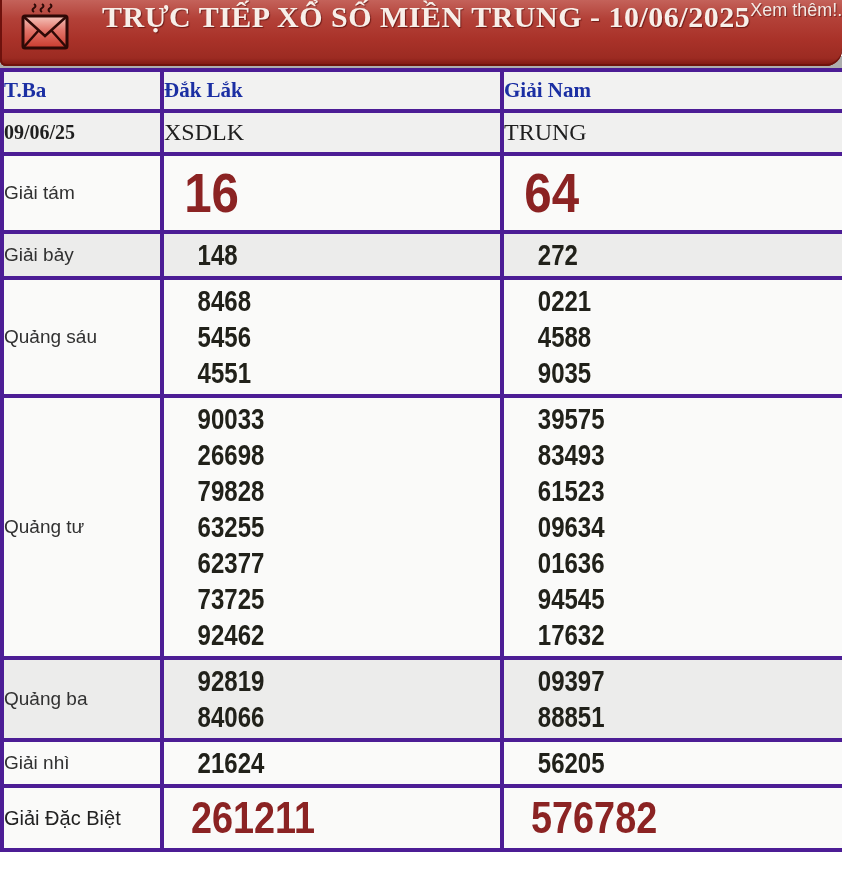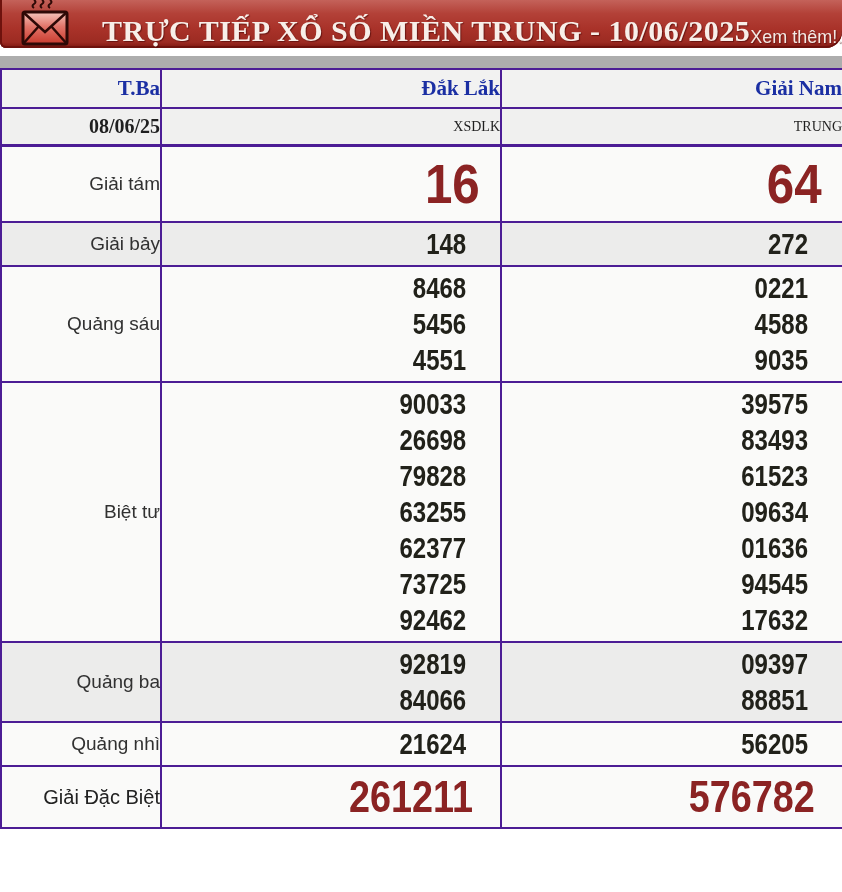--- a/index.html
+++ b/index.html
@@ -5,25 +5,25 @@
   html,body{margin:0;padding:0;}
   body{
     width:842px;height:892px;overflow:hidden;background:#ffffff;
     font-family:"Liberation Sans",sans-serif;
     position:relative;
   }
   
   .top-area{position:relative;height:68px;}
   .gray-strip{position:absolute;left:0;right:0;top:56px;height:12px;background:#adadad;}
   .red-bar{
-    position:relative;z-index:2;height:48px;
+    position:relative;z-index:2;height:66px;
     background:linear-gradient(#c4625a 0%,#b34138 28%,#a93229 60%,#9c2b22 88%,#7c150f 100%);
     border-radius:0 0 16px 6px;
     box-shadow:inset 2px 0 0 #6e120d, inset 0 -2px 0 #6e120d;
-    display:flex;align-items:flex-end;padding:0 18px;box-sizing:border-box;
+    display:flex;align-items:flex-start;padding:0 18px;box-sizing:border-box;
   }
   .mail-icon{width:54px;height:50px;flex:0 0 auto;margin-top:2px;}
   .page-title{
     font-family:"Liberation Serif",serif;font-weight:bold;font-size:30px;
     color:#f8efe9;margin-left:30px;letter-spacing:.5px;white-space:nowrap;
     text-shadow:1px 1px 1px rgba(60,0,0,.55);
   }
   .spacer{flex:1;}
   .more-link{
     color:#f3e9e4;font-size:18px;white-space:nowrap;cursor:pointer;
@@ -31,30 +31,30 @@
   }
   
   table.results{
     width:842px;border-collapse:collapse;table-layout:fixed;
     font-family:"Liberation Sans",sans-serif;
   }
   table.results col.c-label{width:160px;}
   table.results col.c-dlk{width:340px;}
   table.results col.c-qnm{width:342px;}
   table.results th,table.results td{
-    border:2px solid #4c1d95;text-align:right;vertical-align:middle;padding:3px 0;
+    border:4px solid #4c1d95;text-align:left;vertical-align:middle;padding:3px 0;
   }
   tr.head-row th{
     background:#f2f2f1;color:#1b2fa3;
     font-family:"Liberation Serif",serif;font-weight:bold;font-size:21px;
     padding:6px 0;
   }
   tr.date-row td{
     background:#f0f0ef;font-family:"Liberation Serif",serif;color:#1f1f1f;
-    font-size:14px;padding:6px 0;
+    font-size:24px;padding:6px 0;
   }
   tr.date-row td.draw-date{font-weight:bold;font-size:20px;}
   tbody tr:first-child td{border-top-width:3px;}
   tr.alt-white td{background:#fafaf9;}
   tr.alt-gray td{background:#ececeb;}
   td.label-cell{font-size:19px;color:#313131;}
   .num{
     display:block;font-weight:bold;color:#21211a;
     font-size:30px;line-height:36px;
     transform:scaleX(.80);transform-origin:50% 50%;
@@ -101,21 +101,21 @@
       <col class="c-dlk">
       <col class="c-qnm">
     </colgroup>
   <thead>
     <tr class="head-row">
       <th>T.Ba</th>
       <th>Đắk Lắk</th>
       <th>Giải Nam</th>
     </tr>
     <tr class="date-row">
-      <td class="draw-date">08/06/25</td>
+      <td class="draw-date">09/06/25</td>
       <td>XSDLK</td>
       <td>TRUNG</td>
     </tr>
   </thead>
   <tbody id="prizes-body">
       <tr class="alt-white big-red">
         <td class="label-cell">Giải tám</td>
         <td>
           <span class="num">16</span>
         </td>
@@ -139,21 +139,21 @@
           <span class="num">5456</span>
           <span class="num">4551</span>
         </td>
         <td>
           <span class="num">0221</span>
           <span class="num">4588</span>
           <span class="num">9035</span>
         </td>
       </tr>
       <tr class="alt-white">
-        <td class="label-cell">Biệt tư</td>
+        <td class="label-cell">Quảng tư</td>
         <td>
           <span class="num">90033</span>
           <span class="num">26698</span>
           <span class="num">79828</span>
           <span class="num">63255</span>
           <span class="num">62377</span>
           <span class="num">73725</span>
           <span class="num">92462</span>
         </td>
         <td>
@@ -171,21 +171,21 @@
         <td>
           <span class="num">92819</span>
           <span class="num">84066</span>
         </td>
         <td>
           <span class="num">09397</span>
           <span class="num">88851</span>
         </td>
       </tr>
       <tr class="alt-white">
-        <td class="label-cell">Quảng nhì</td>
+        <td class="label-cell">Giải nhì</td>
         <td>
           <span class="num">21624</span>
         </td>
         <td>
           <span class="num">56205</span>
         </td>
       </tr>
       <tr class="alt-white special-red">
         <td class="label-cell">Giải Đặc Biệt</td>
         <td>

